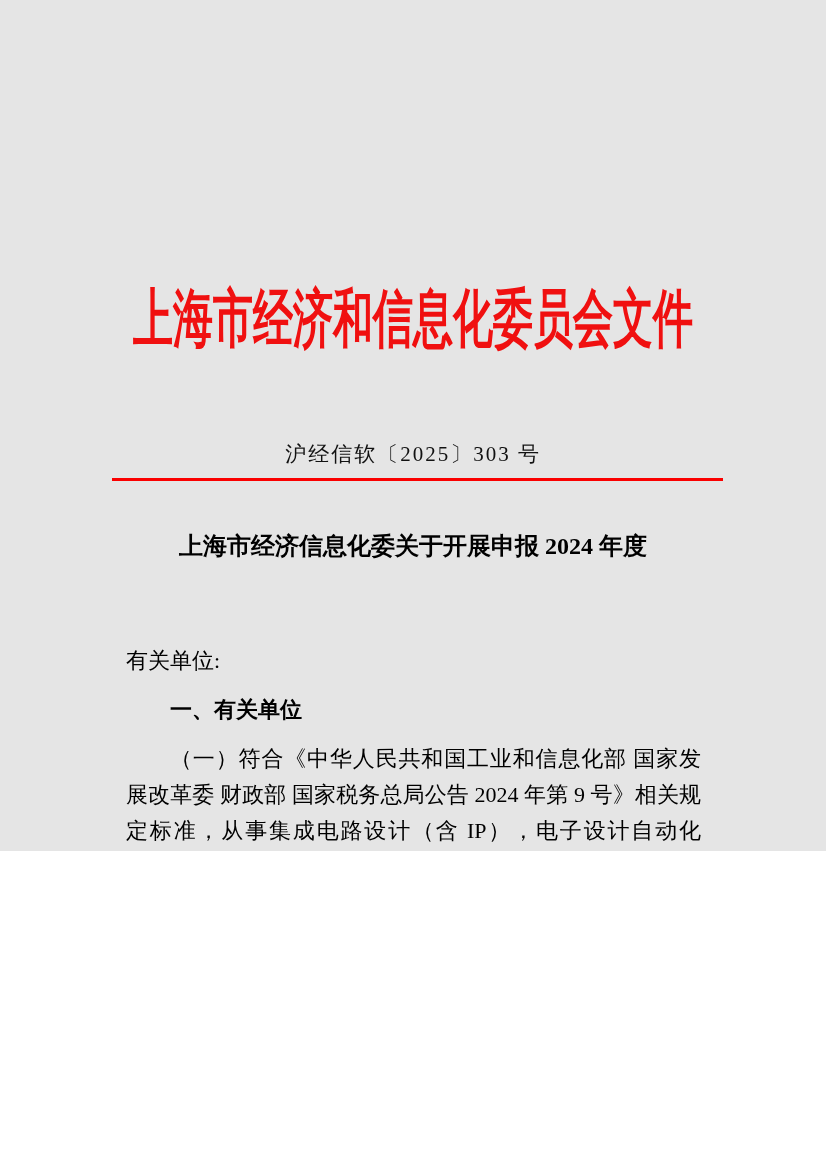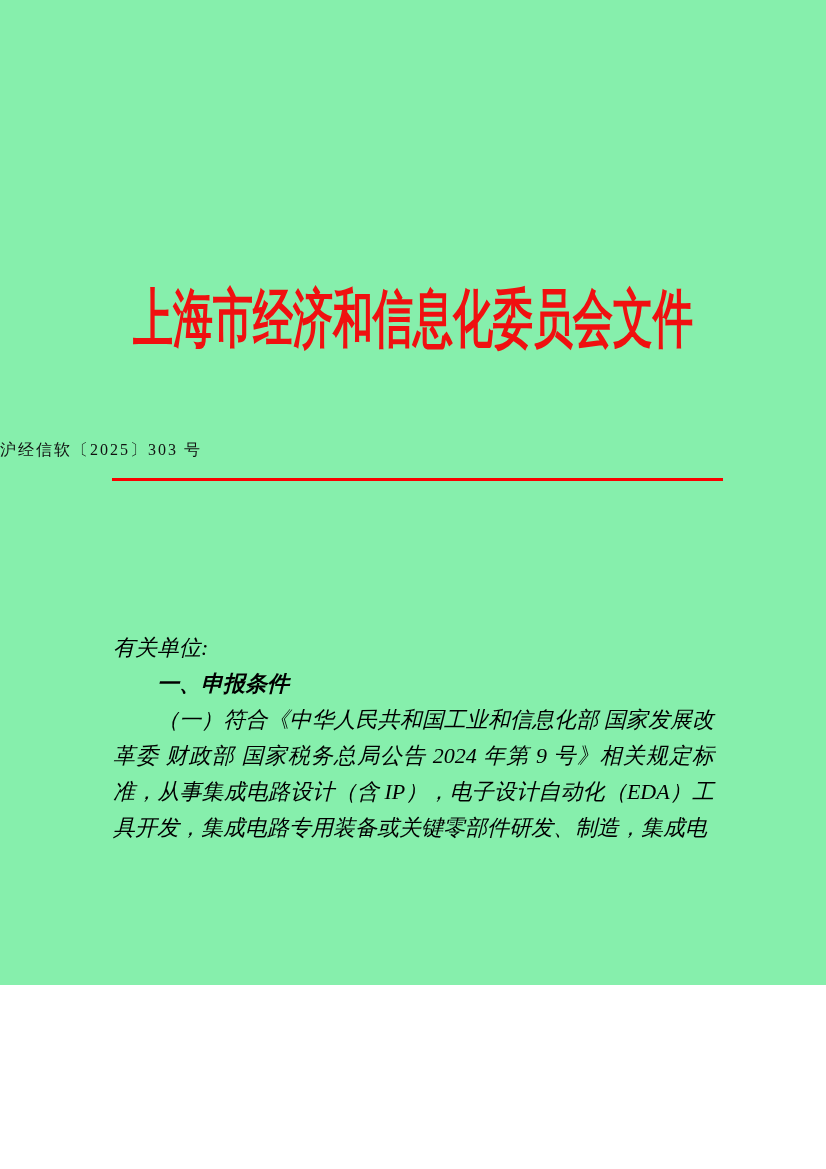--- a/index.html
+++ b/index.html
@@ -3,23 +3,23 @@
 <meta charset="utf-8">
 <style>
   html, body {
     margin: 0;
     padding: 0;
     background: #ffffff;
   }
   .page {
     position: relative;
     width: 826px;
-    height: 985px;
+    height: 851px;
     margin: 0 auto;
-    background: #86efac;
+    background: #e5e5e5;
     overflow: hidden;
     font-family: "Liberation Serif", "DejaVu Serif", serif;
     color: #000000;
   }
 
   
   .letterhead-title-wrap {
     position: absolute;
     top: 296px;
     left: 0;
@@ -38,21 +38,22 @@
     transform-origin: center center;
     white-space: nowrap;
   }
 
   
   .doc-number {
     position: absolute;
     top: 440px;
     left: 0;
     width: 100%;
-    font-size: 16px;
+    text-align: center;
+    font-size: 21px;
     letter-spacing: 2px;
     color: #111111;
     white-space: nowrap;
   }
 
   
   .red-rule {
     position: absolute;
     top: 478px;
     left: 112px;
@@ -81,23 +82,22 @@
     position: absolute;
     top: 630px;
     left: 113px;
     width: 601px;
     font-size: 22px;
     line-height: 36px;
     text-align: justify;
     color: #000000;
   }
   .body-text p {
-    margin: 0;
+    margin: 13px;
     padding: 0;
-    font-style: italic;
   }
   .para-indent { text-indent: 2em; }
   .section-heading {
     font-family: "Liberation Sans", "DejaVu Sans", sans-serif;
     font-weight: 700;
     text-indent: 2em;
   }
 
   
   .page-number {
@@ -117,23 +117,24 @@
 
   <div class="letterhead-title-wrap">
     <span class="letterhead-title">上海市经济和信息化委员会文件</span>
   </div>
 
   <div class="doc-number">沪经信软〔2025〕303 号</div>
 
   <div class="red-rule"></div>
 
   <h1 class="doc-title">
+    <span>上海市经济信息化委关于开展申报 2024 年度</span>
   </h1>
 
   <div class="body-text">
     <p>有关单位:</p>
-    <p class="section-heading">一、申报条件</p>
+    <p class="section-heading">一、有关单位</p>
     <p class="para-indent">（一）符合《中华人民共和国工业和信息化部 国家发展改革委 财政部 国家税务总局公告 2024 年第 9 号》相关规定标准，从事集成电路设计（含 IP），电子设计自动化（EDA）工具开发，集成电路专用装备或关键零部件研发、制造，集成电</p>
   </div>
 
   <div class="page-number">— 1 —</div>
 
 </div>
 
 </body></html>

